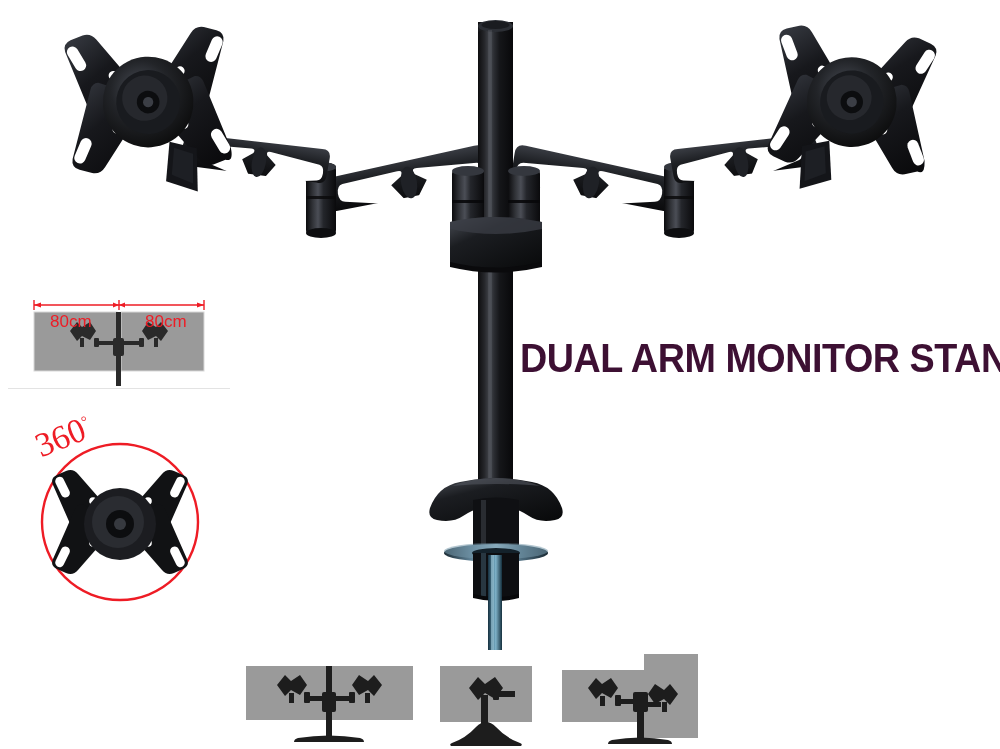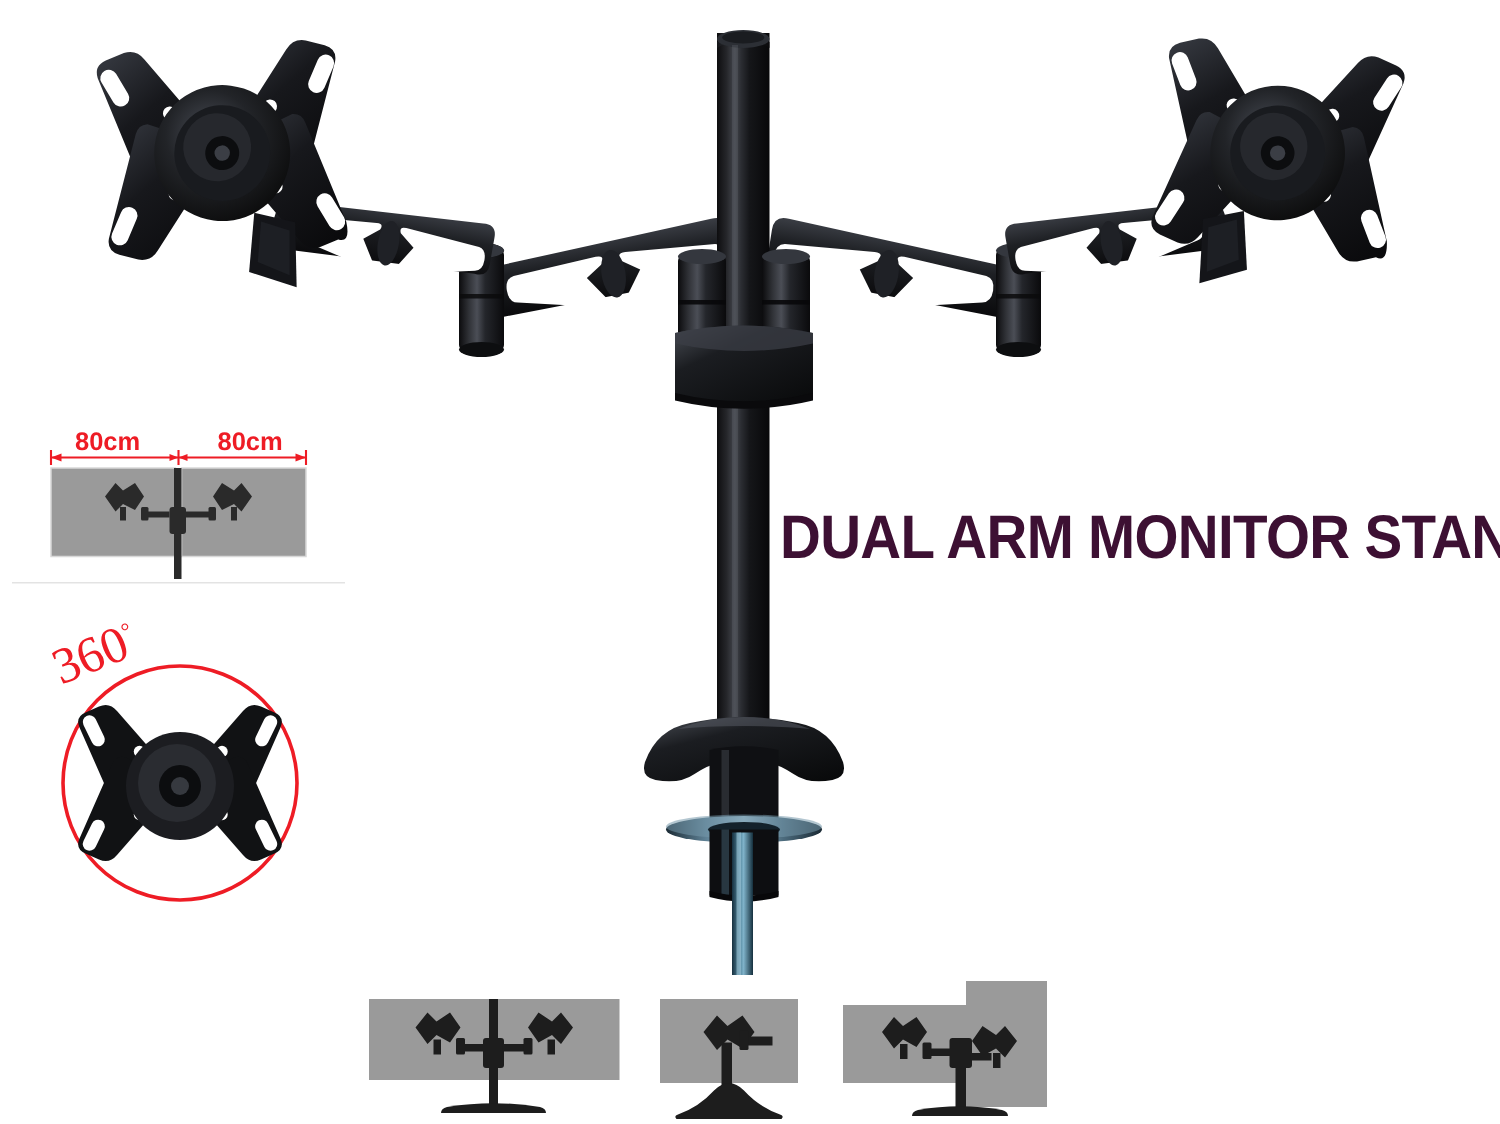--- a/index.html
+++ b/index.html
@@ -45,23 +45,24 @@
     position: absolute;
   }
   #spec-width-panel { left: 8px; top: 276px; width: 226px; height: 110px; }
   #spec-rotation-panel { left: 18px; top: 418px; width: 200px; height: 200px; }
   #config-panel { left: 230px; top: 650px; width: 470px; height: 99px; }
   .dim-label {
     position: absolute;
     color: #ee1c25;
     font-family: "Liberation Sans", sans-serif;
     font-size: 17px;
-    font-weight: bold;
+    font-weight: normal;
     letter-spacing: 0px;
     white-space: nowrap;
+    margin-top: 27px;
   }
   #dim-label-left { left: 50px; top: 285px; }
   #dim-label-right { left: 145px; top: 285px; }
   #rotation-label {
     position: absolute;
     left: 44px;
     top: 427px;
     color: #ee1c25;
     font-family: "Liberation Serif", serif;
     font-size: 34px;

